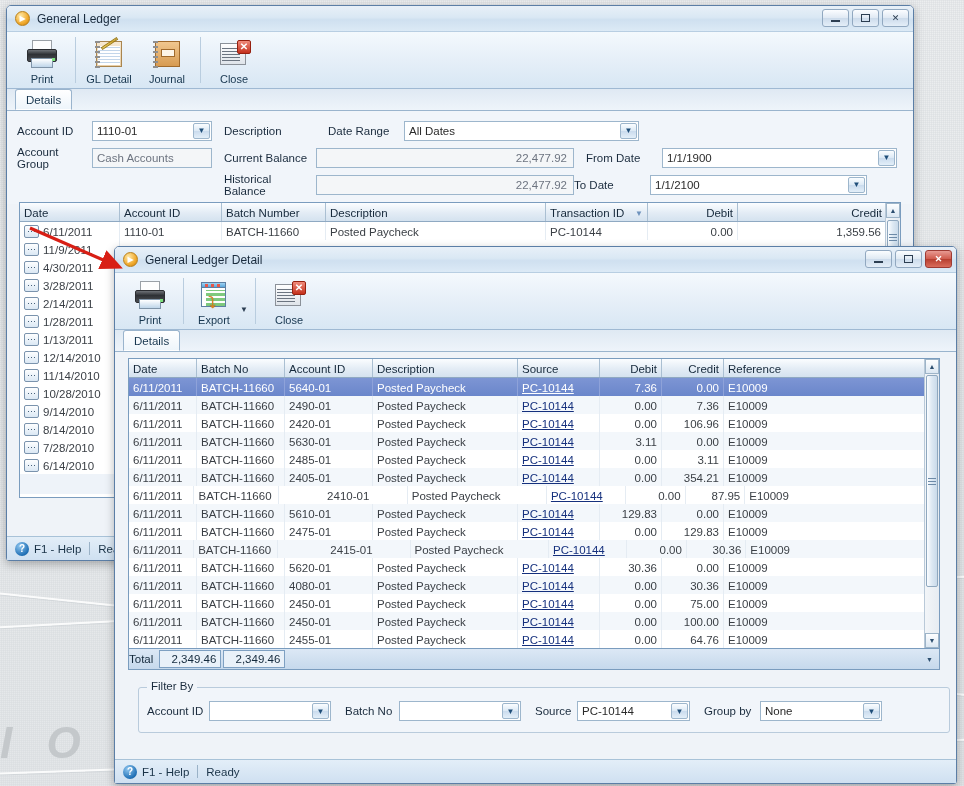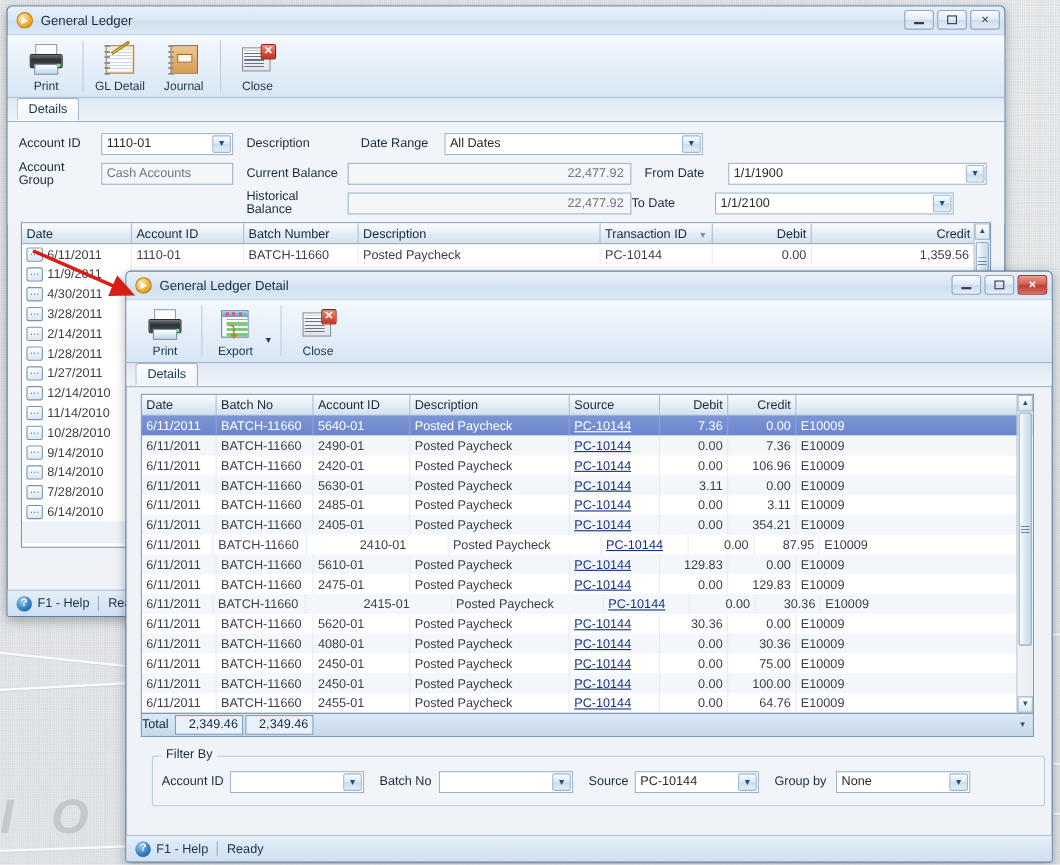--- a/index.html
+++ b/index.html
@@ -502,21 +502,21 @@
         </div>
         <div class="grow">
           <div style="width: 100px;">
             <span class="ellip">···</span>
             <span>1/28/2011</span>
           </div>
         </div>
         <div class="grow">
           <div style="width: 100px;">
             <span class="ellip">···</span>
-            <span>1/27/2011</span>
+            <span>1/13/2011</span>
           </div>
         </div>
         <div class="grow">
           <div style="width: 100px;">
             <span class="ellip">···</span>
             <span>12/14/2010</span>
           </div>
         </div>
         <div class="grow">
           <div style="width: 100px;">
@@ -630,20 +630,21 @@
 
   <div class="gridwrap" id="detail-grid" style="position:absolute; left:13px; top:111px; width:812px; height:291px;">
     <div class="ghead">
       <div style="width:68px">Date</div>
       <div style="width:88px">Batch No</div>
       <div style="width:88px">Account ID</div>
       <div style="width:145px">Description</div>
       <div style="width:82px">Source</div>
       <div style="width:62px; justify-content:flex-end">Debit</div>
       <div style="width:62px; justify-content:flex-end">Credit</div>
+      <div style="width:202px; border-right:none">Reference</div>
     </div>
     <div id="detail-rows">
         <div class="grow sel">
           <div style="width: 68px;">6/11/2011</div>
           <div style="width: 88px;">BATCH-11660</div>
           <div style="width: 88px;">5640-01</div>
           <div style="width: 145px;">Posted  Paycheck</div>
           <div style="width: 82px;">
             <span class="link">PC-10144</span>
           </div>

